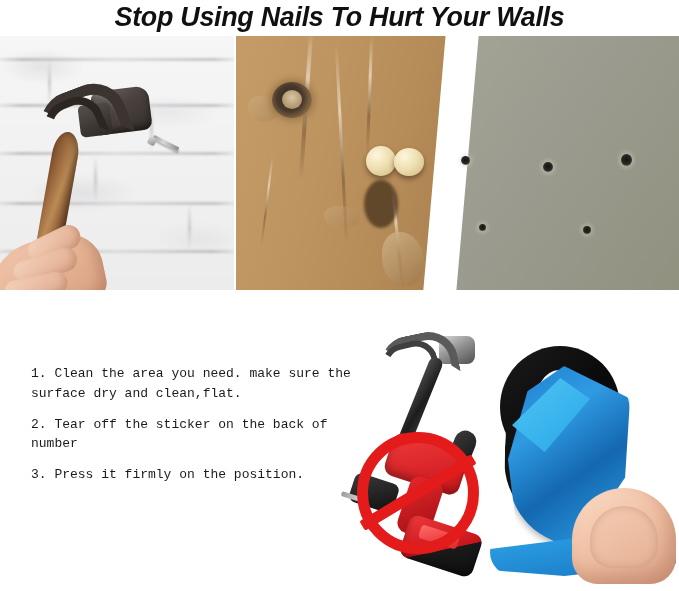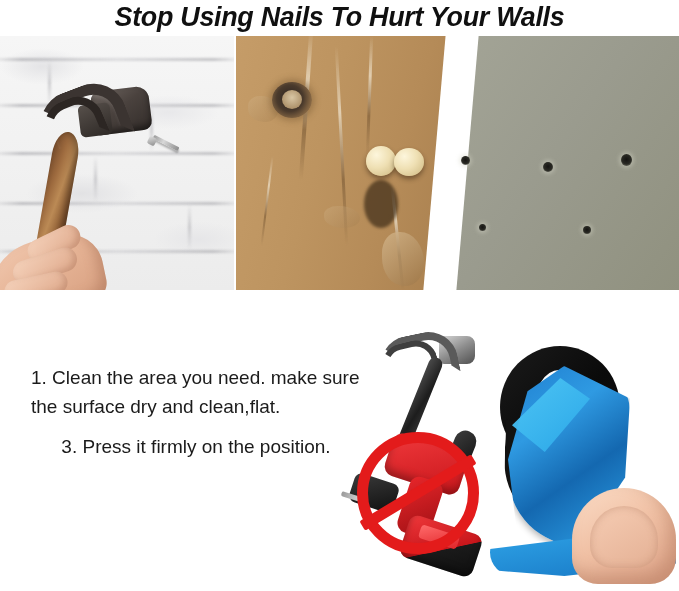--- a/index.html
+++ b/index.html
@@ -101,23 +101,23 @@
   .drill-hole{position:absolute;border-radius:50%;
       background:radial-gradient(circle at 50% 45%,#151412 0%,#2a2a24 55%,rgba(60,60,50,0) 100%);
       box-shadow:0 0 4px 2px rgba(215,215,200,.45);}
 
   
   .redline{position:absolute;left:22px;top:322px;
       font-size:24px;font-weight:bold;font-style:italic;color:#dd1b1b;
       letter-spacing:.2px;white-space:nowrap;}
 
   .steps{position:absolute;left:31px;top:364px;width:330px;}
-  .step{font-size:19px;color:#1b1b1b;line-height:1.52;margin:0 0 11px 0;
-        font-family:Liberation Sans, sans-serif;}
-  .step:last-child{margin-bottom:12px;text-align:center;}
+  .step{font-size:13px;color:#1b1b1b;line-height:1.52;margin:0 0 11px 0;
+        font-family:Liberation Mono, monospace;}
+  .step:last-child{margin-bottom:12px;}
 
   
   .nodrill{position:absolute;left:345px;top:332px;width:150px;height:250px;}
   .nd-hammer{position:absolute;left:34px;top:2px;width:106px;height:130px;}
   .ndh-handle{position:absolute;left:52px;top:24px;width:14px;height:108px;
       border-radius:7px;background:linear-gradient(100deg,#4c4c4c,#1d1d1d 55%,#3a3a3a);
       transform:rotate(22deg);transform-origin:50% 0;}
   .ndh-grip{position:absolute;left:72px;top:96px;width:22px;height:40px;border-radius:11px;
       background:linear-gradient(120deg,#3c3c3c,#141414);transform:rotate(22deg);}
   .ndh-head{position:absolute;left:0;top:0;width:96px;height:34px;}
@@ -247,20 +247,21 @@
       <div class="drill-hole" style="left:166px;top:118px;width:11px;height:12px"></div>
       <div class="drill-hole" style="left:24px;top:188px;width:7px;height:7px"></div>
       <div class="drill-hole" style="left:128px;top:190px;width:8px;height:8px"></div>
     </div>
 
   </div>
 
 
   <div class="steps">
     <p class="step">1. Clean the area you need. make sure the surface dry and clean,flat.</p>
+    <p class="step">2. Tear off the sticker on the back of number</p>
     <p class="step">3. Press it firmly on the position.</p>
   </div>
 
   <div class="nodrill">
     <div class="nd-hammer">
       <div class="ndh-head">
         <div class="ndh-face"></div>
         <div class="ndh-claw"></div>
         <div class="ndh-claw-b"></div>
       </div>

